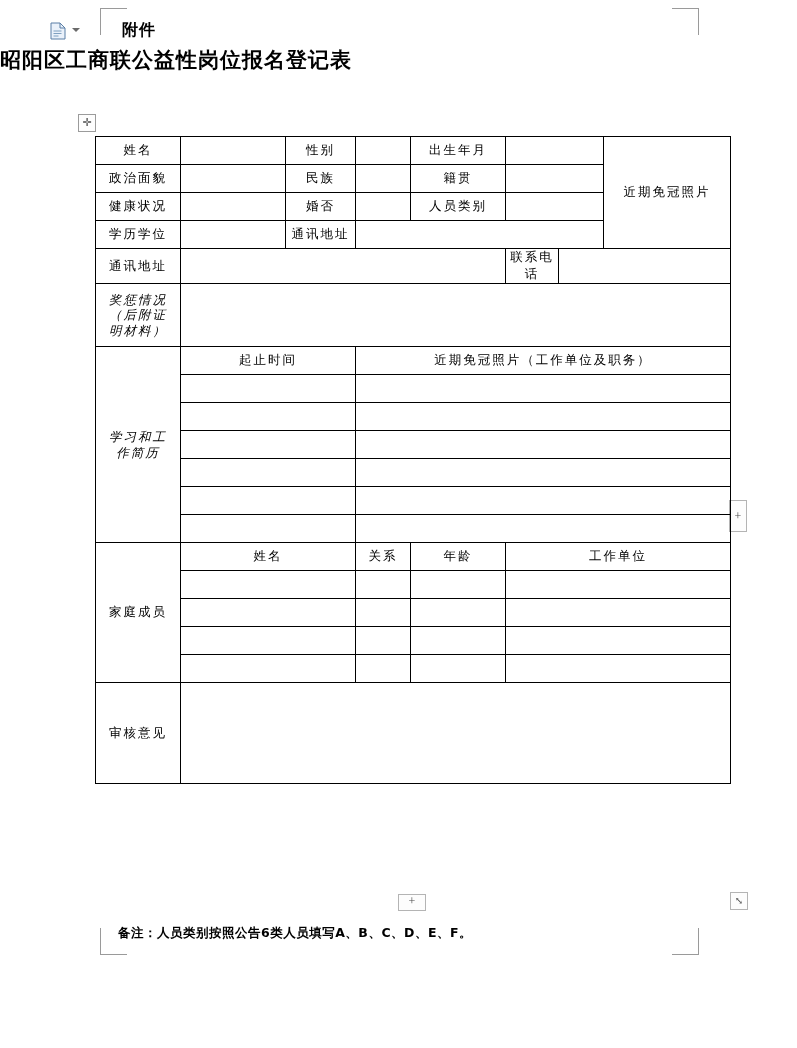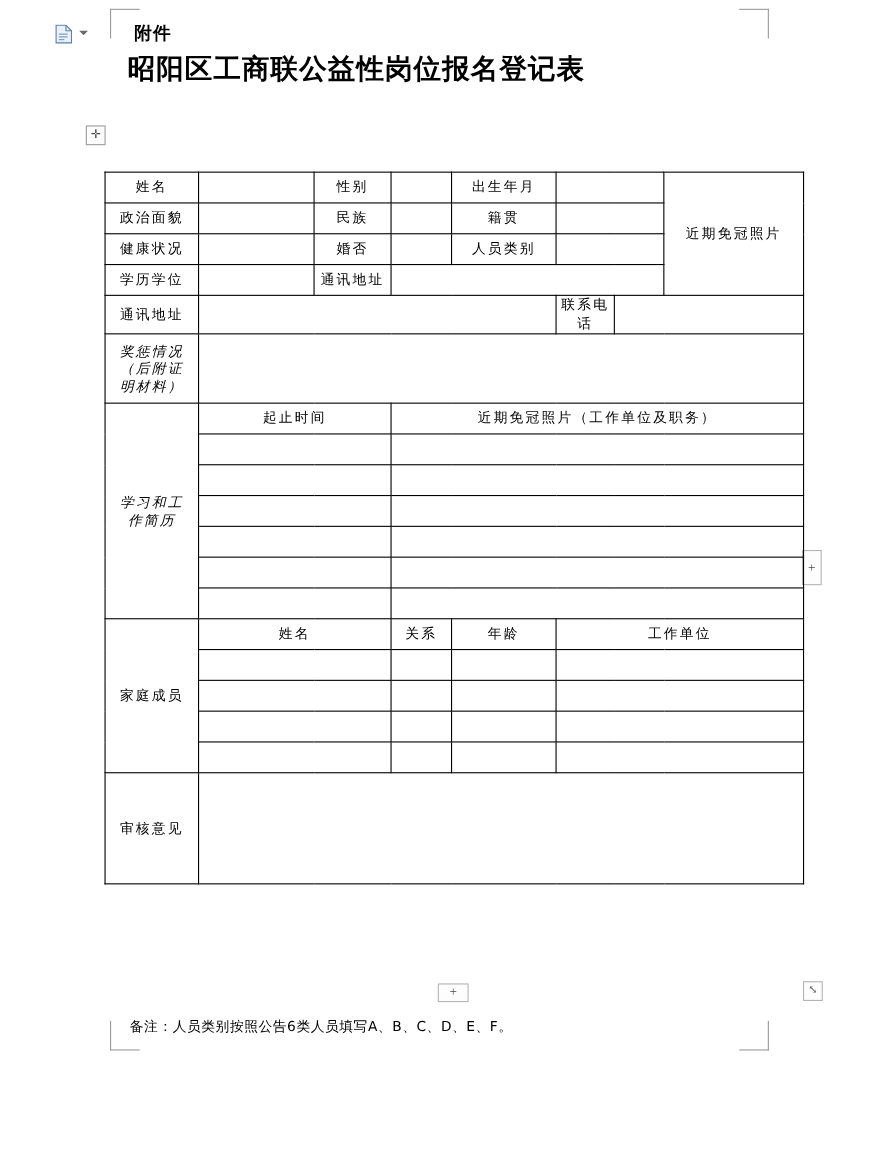--- a/index.html
+++ b/index.html
@@ -112,56 +112,54 @@
     font-weight: bold;
     letter-spacing: 1px;
     font-family: Liberation Sans, sans-serif;
   }
 
   .doc-title {
     position: absolute;
     left: 0;
     top: 46px;
     width: 648px;
-    text-align: center;
-    font-size: 25px;
+    font-size: 21px;
     font-weight: bold;
     letter-spacing: 1px;
     font-family: "DejaVu Sans", "Liberation Sans", sans-serif;
   }
 
   table.form {
     position: absolute;
     left: 95px;
     top: 136px;
     width: 635px;
     border-collapse: collapse;
     table-layout: fixed;
-    margin-top: 20px;
   }
   table.form td {
     border: 1px solid #000000;
     height: 27px;
     font-size: 12.5px;
     text-align: center;
     vertical-align: middle;
     padding: 0 2px;
     font-family: "DejaVu Sans", "Liberation Sans", sans-serif;
     letter-spacing: 2px;
   }
   td.tall { height: 30px; }
   td.blank { letter-spacing: 0; }
   td.multi { line-height: 1.25; letter-spacing: 1px; font-style: italic; }
 
   .note {
     position: absolute;
     left: 118px;
     top: 925px;
     font-size: 12.5px;
-    font-weight: normal;
+    font-weight: bold;
     font-family: "DejaVu Sans", "Liberation Sans", sans-serif;
     letter-spacing: 0.5px;
   }
 </style>
 </head>
 <body>
 
 <div class="crop tl"></div>
 <div class="crop tr"></div>
 <div class="crop bl"></div>

